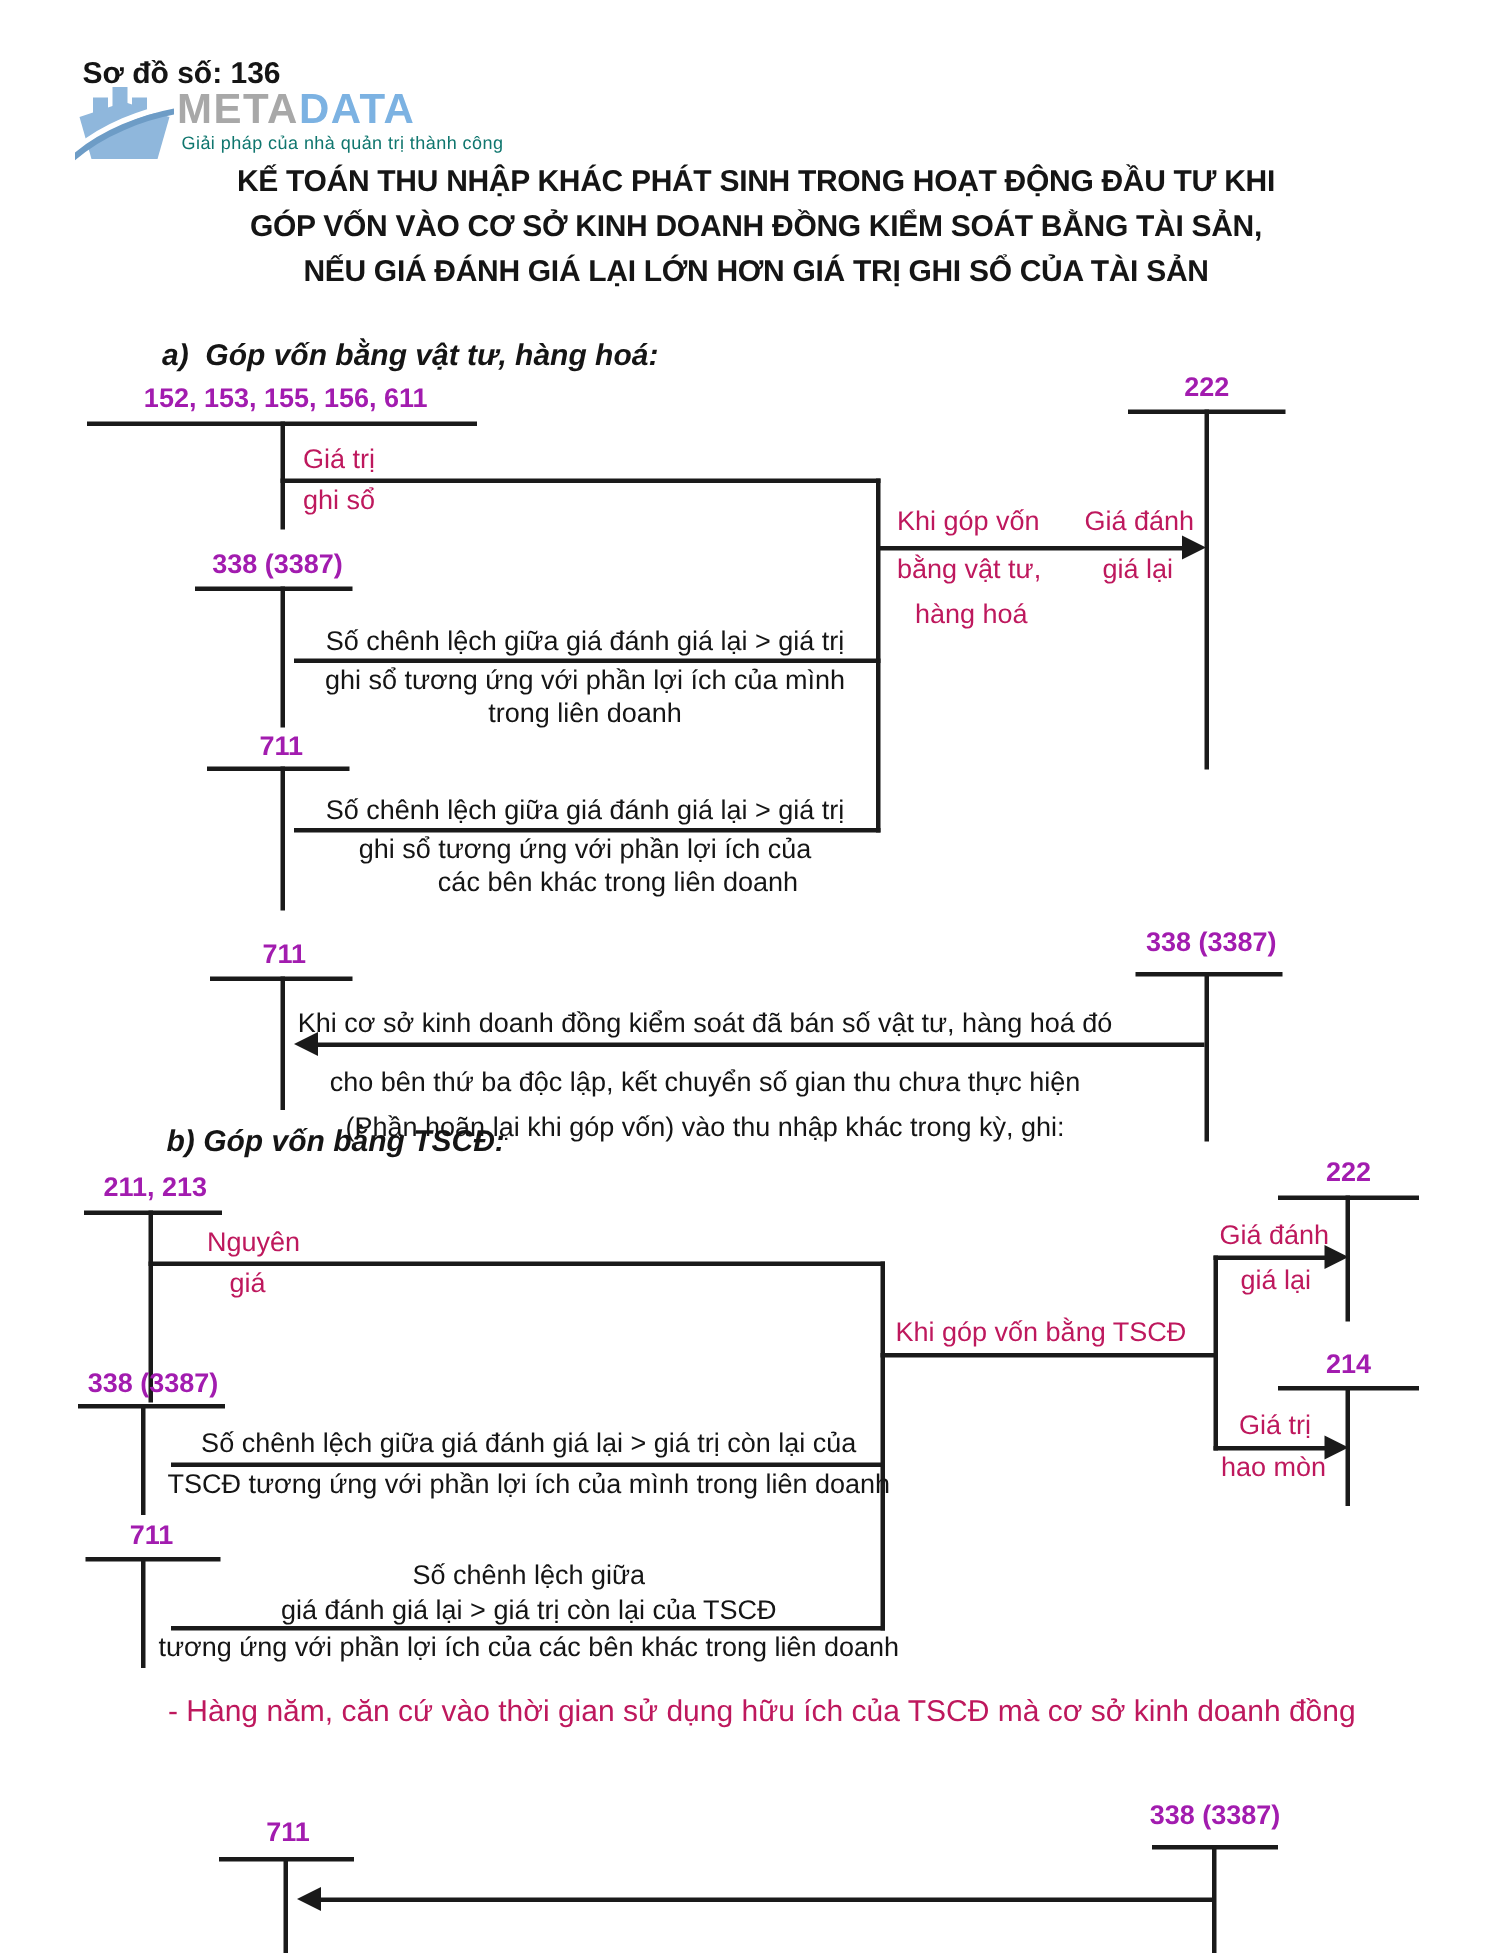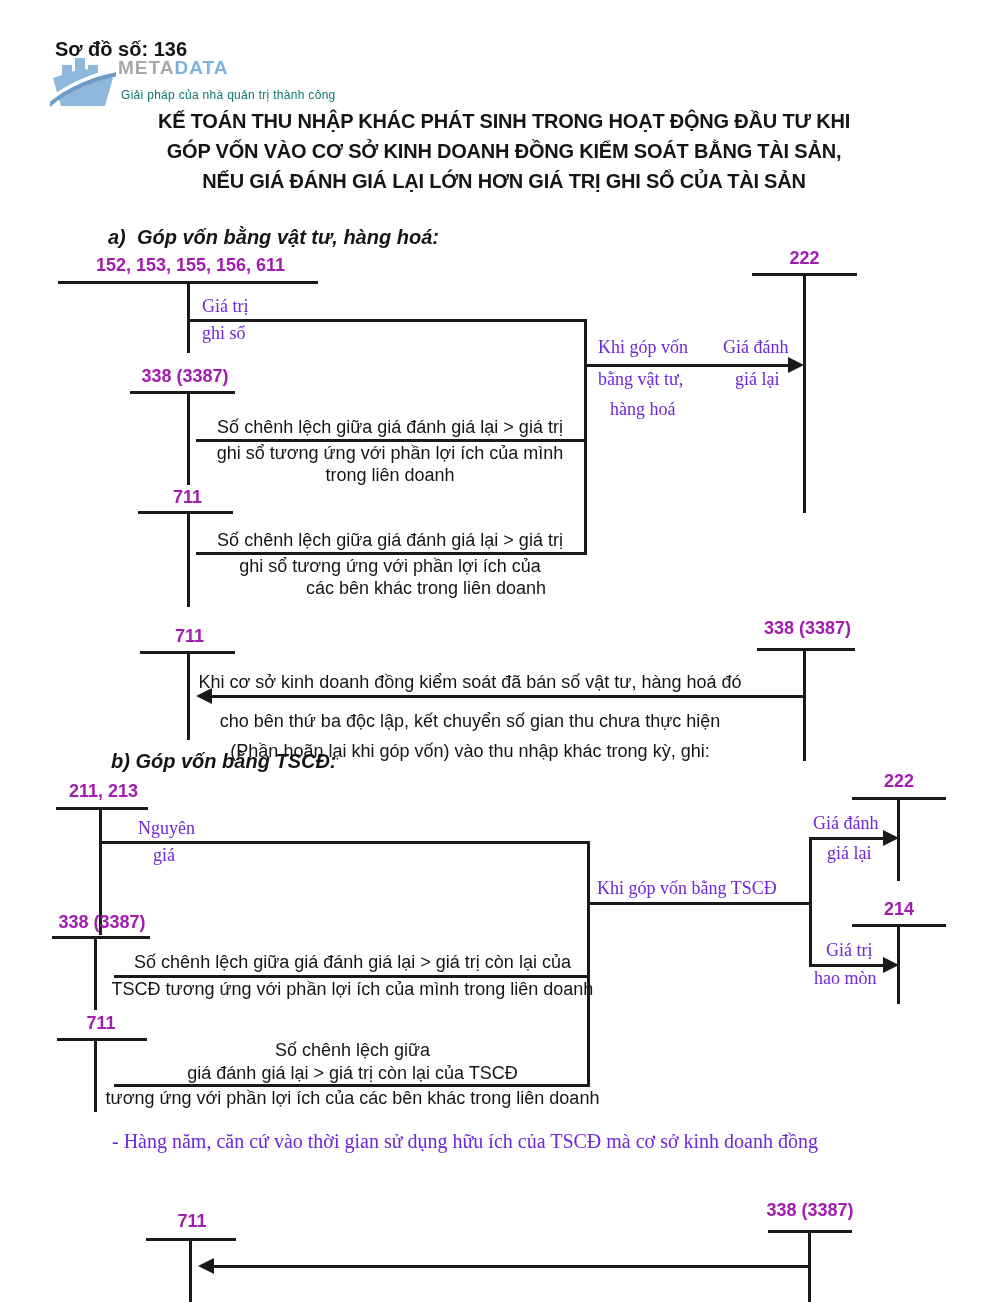--- a/index.html
+++ b/index.html
@@ -1,26 +1,26 @@
 <!DOCTYPE html>
 <html><head>
 <meta charset="utf-8">
 <style>
   html,body{margin:0;padding:0;background:#e8e8e8;}
   .page{position:relative;width:1008px;height:1302px;background:#ffffff;overflow:hidden;
         font-family:"Liberation Sans", sans-serif;color:#151515;}
   .abs{position:absolute;}
   .hline{position:absolute;height:3px;background:#1a1a1a;}
   .vline{position:absolute;width:3px;background:#1a1a1a;}
-  .lbl{position:absolute;font-size:18px;white-space:nowrap;color:#6d28d9;font-family:Liberation Serif, serif;}
+  .lbl{position:absolute;font-size:18px;white-space:nowrap;color:#be185d;}
   .acct{position:absolute;font-weight:bold;font-size:18px;text-align:center;white-space:nowrap;color:#a21caf;}
   .ah-r{position:absolute;width:0;height:0;border-top:8px solid transparent;border-bottom:8px solid transparent;border-left:16px solid #1a1a1a;}
   .ah-l{position:absolute;width:0;height:0;border-top:8px solid transparent;border-bottom:8px solid transparent;border-right:16px solid #1a1a1a;}
   .diagram-no{position:absolute;left:55px;top:38px;font-size:20px;font-weight:bold;text-align:right;}
-  .logo-text{position:absolute;left:118px;top:57px;font-size:19px;font-weight:bold;letter-spacing:1px;}
+  .logo-text{position:absolute;left:118px;top:57px;font-size:28px;font-weight:bold;letter-spacing:1px;}
   .logo-meta{color:#a8a8a8;}
   .logo-data{color:#7cb2e2;}
   .tagline{position:absolute;left:121px;top:88px;font-size:12px;color:#0f766e;letter-spacing:.3px;}
   .title{position:absolute;left:0;top:106px;width:1008px;text-align:center;font-weight:bold;
          font-size:20px;line-height:30px;letter-spacing:-0.2px;}
   .sec-head{position:absolute;font-size:20px;font-weight:bold;font-style:italic;white-space:pre;}
   .txtblock{position:absolute;text-align:center;font-size:18px;white-space:nowrap;}
 </style>
 </head>
 <body>
@@ -67,21 +67,21 @@
   <div class="txtblock" style="left:190px;top:443px;width:400px;">ghi sổ tương ứng với phần lợi ích của mình</div>
   <div class="txtblock" style="left:190px;top:465px;width:400px;">trong liên doanh</div>
 
   <div class="acct" style="left:140px;top:487px;width:95px;">711</div>
   <div class="hline" style="left:138px;top:511px;width:95px;"></div>
   <div class="vline" style="left:187px;top:511px;height:96px;"></div>
 
   <div class="txtblock" style="left:190px;top:530px;width:400px;">Số chênh lệch giữa giá đánh giá lại &gt; giá trị</div>
   <div class="hline" style="left:196px;top:552px;width:391px;"></div>
   <div class="txtblock" style="left:190px;top:556px;width:400px;">ghi sổ tương ứng với phần lợi ích của</div>
-  <div class="txtblock" style="left:190px;top:578px;width:400px;padding-left:36px;">các bên khác trong liên doanh</div>
+  <div class="txtblock" style="left:176px;top:578px;width:400px;padding-left:36px;">các bên khác trong liên doanh</div>
 
   <div class="vline" style="left:584px;top:319px;height:236px;"></div>
   <div class="hline" style="left:584px;top:364px;width:208px;"></div>
   <div class="ah-r" style="left:788px;top:357px;"></div>
   <div class="lbl" style="left:598px;top:337px;">Khi góp vốn</div>
   <div class="lbl" style="left:598px;top:369px;">bằng vật tư,</div>
   <div class="lbl" style="left:610px;top:399px;">hàng hoá</div>
   <div class="lbl" style="left:723px;top:337px;">Giá đánh</div>
   <div class="lbl" style="left:735px;top:369px;">giá lại</div>
 

